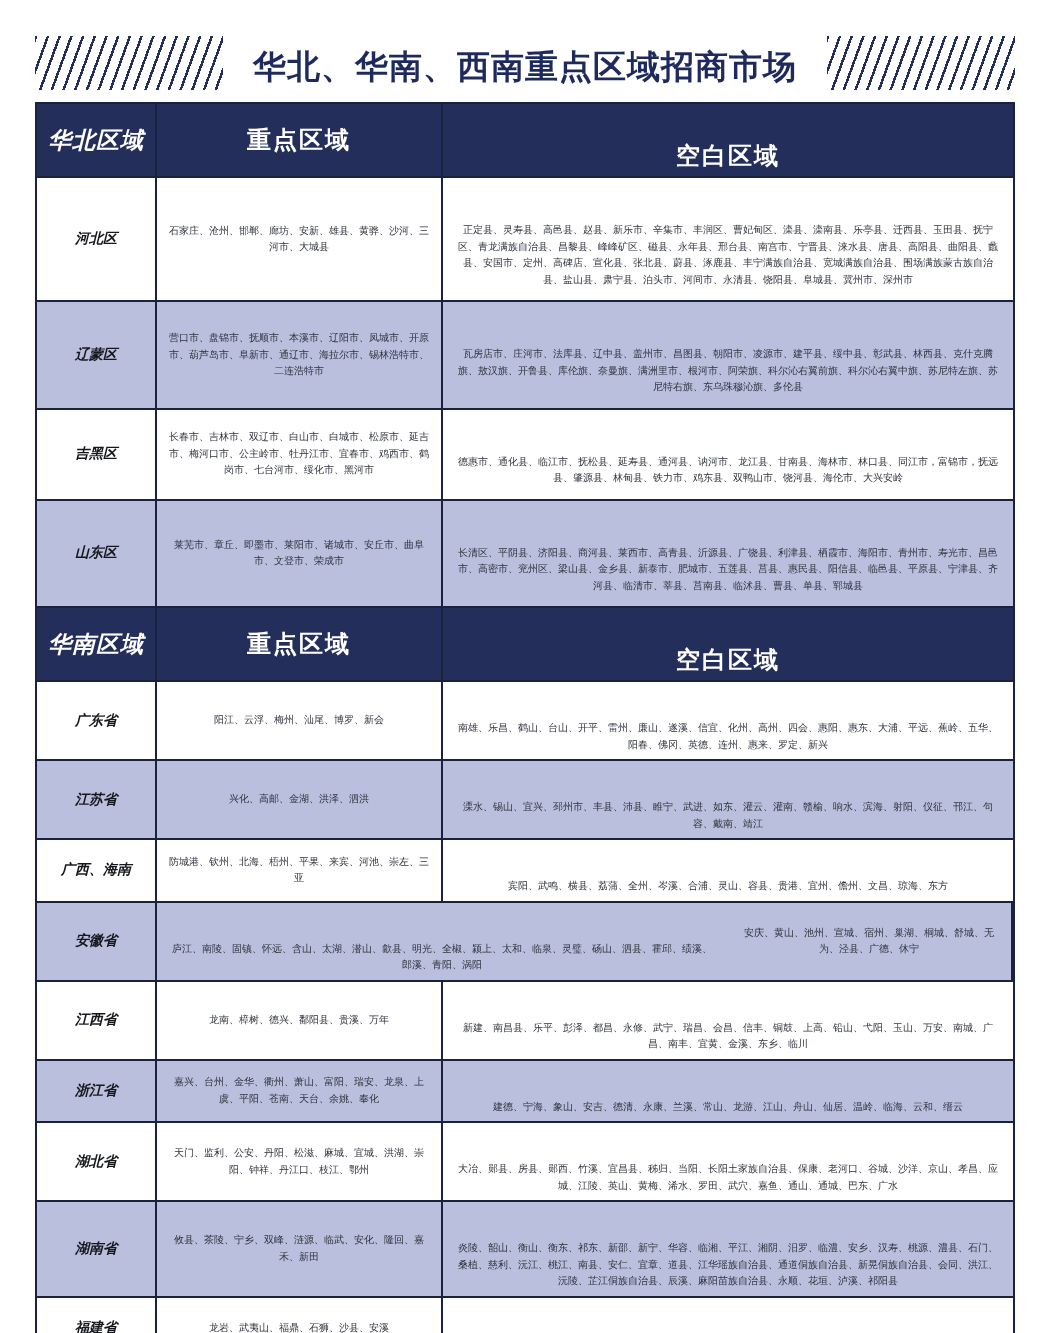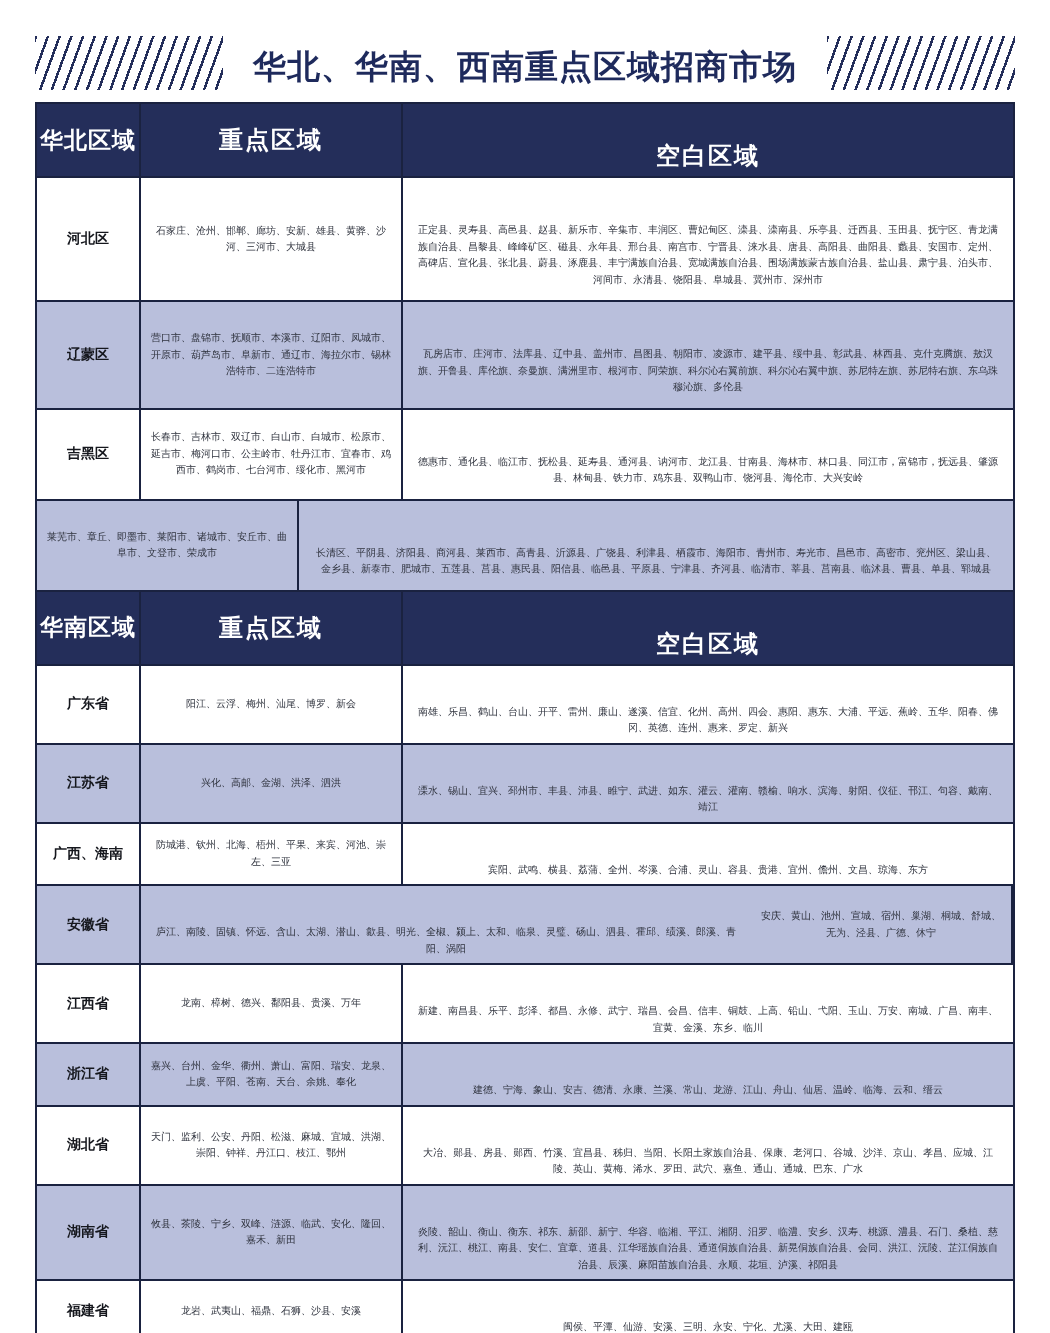--- a/index.html
+++ b/index.html
@@ -31,22 +31,22 @@
   }
 
   
   .market-table{
     border:2px solid var(--border);
     background:#ffffff;
   }
   .row{display:flex;align-items:stretch;border-top:2px solid var(--border);}
   .row:first-child{border-top:none;}
   .cell{box-sizing:border-box;display:flex;align-items:center;justify-content:center;text-align:center;}
-  .c1{width:104px;border-right:2px solid var(--border);flex:none;}
-  .c2{width:262px;border-right:2px solid var(--border);flex:none;padding:6px 10px;}
+  .c1{width:120px;border-right:2px solid var(--border);flex:none;font-style:italic;}
+  .c2{width:286px;border-right:2px solid var(--border);flex:none;padding:6px 10px;}
   .c3{flex:1;padding:6px 14px;margin-top:32px;}
 
   .header-row{background:var(--navy);color:#ffffff;}
   .header-row .cell{font-weight:bold;padding-top:4px;padding-bottom:4px;}
   .header-row .c1{font-size:23px;letter-spacing:1px;}
   .header-row .c2,.header-row .c3{font-size:24px;letter-spacing:2px;}
 
   .data-row{background:#ffffff;}
   .data-row.alt{background:var(--row-alt);}
   .data-row .c1{font-size:14px;font-weight:bold;color:var(--region-text);padding:4px 6px;}
@@ -83,20 +83,21 @@
         <div class="cell c1">辽蒙区</div>
         <div class="cell c2">营口市、盘锦市、抚顺市、本溪市、辽阳市、凤城市、开原市、葫芦岛市、阜新市、通辽市、海拉尔市、锡林浩特市、二连浩特市</div>
         <div class="cell c3">瓦房店市、庄河市、法库县、辽中县、盖州市、昌图县、朝阳市、凌源市、建平县、绥中县、彰武县、林西县、克什克腾旗、敖汉旗、开鲁县、库伦旗、奈曼旗、满洲里市、根河市、阿荣旗、科尔沁右翼前旗、科尔沁右翼中旗、苏尼特左旗、苏尼特右旗、东乌珠穆沁旗、多伦县</div>
       </div>
       <div class="row data-row sec-0">
         <div class="cell c1">吉黑区</div>
         <div class="cell c2">长春市、吉林市、双辽市、白山市、白城市、松原市、延吉市、梅河口市、公主岭市、牡丹江市、宜春市、鸡西市、鹤岗市、七台河市、绥化市、黑河市</div>
         <div class="cell c3">德惠市、通化县、临江市、抚松县、延寿县、通河县、讷河市、龙江县、甘南县、海林市、林口县、同江市，富锦市，抚远县、肇源县、林甸县、铁力市、鸡东县、双鸭山市、饶河县、海伦市、大兴安岭</div>
       </div>
       <div class="row data-row sec-0 alt">
+        <div class="cell c1">山东区</div>
         <div class="cell c2">莱芜市、章丘、即墨市、莱阳市、诸城市、安丘市、曲阜市、文登市、荣成市</div>
         <div class="cell c3">长清区、平阴县、济阳县、商河县、莱西市、高青县、沂源县、广饶县、利津县、栖霞市、海阳市、青州市、寿光市、昌邑市、高密市、兖州区、梁山县、金乡县、新泰市、肥城市、五莲县、莒县、惠民县、阳信县、临邑县、平原县、宁津县、齐河县、临清市、莘县、莒南县、临沭县、曹县、单县、郓城县</div>
       </div>
       <div class="row header-row">
         <div class="cell c1">华南区域</div>
         <div class="cell c2">重点区域</div>
         <div class="cell c3">空白区域</div>
       </div>
       <div class="row data-row sec-1">
         <div class="cell c1">广东省</div>

